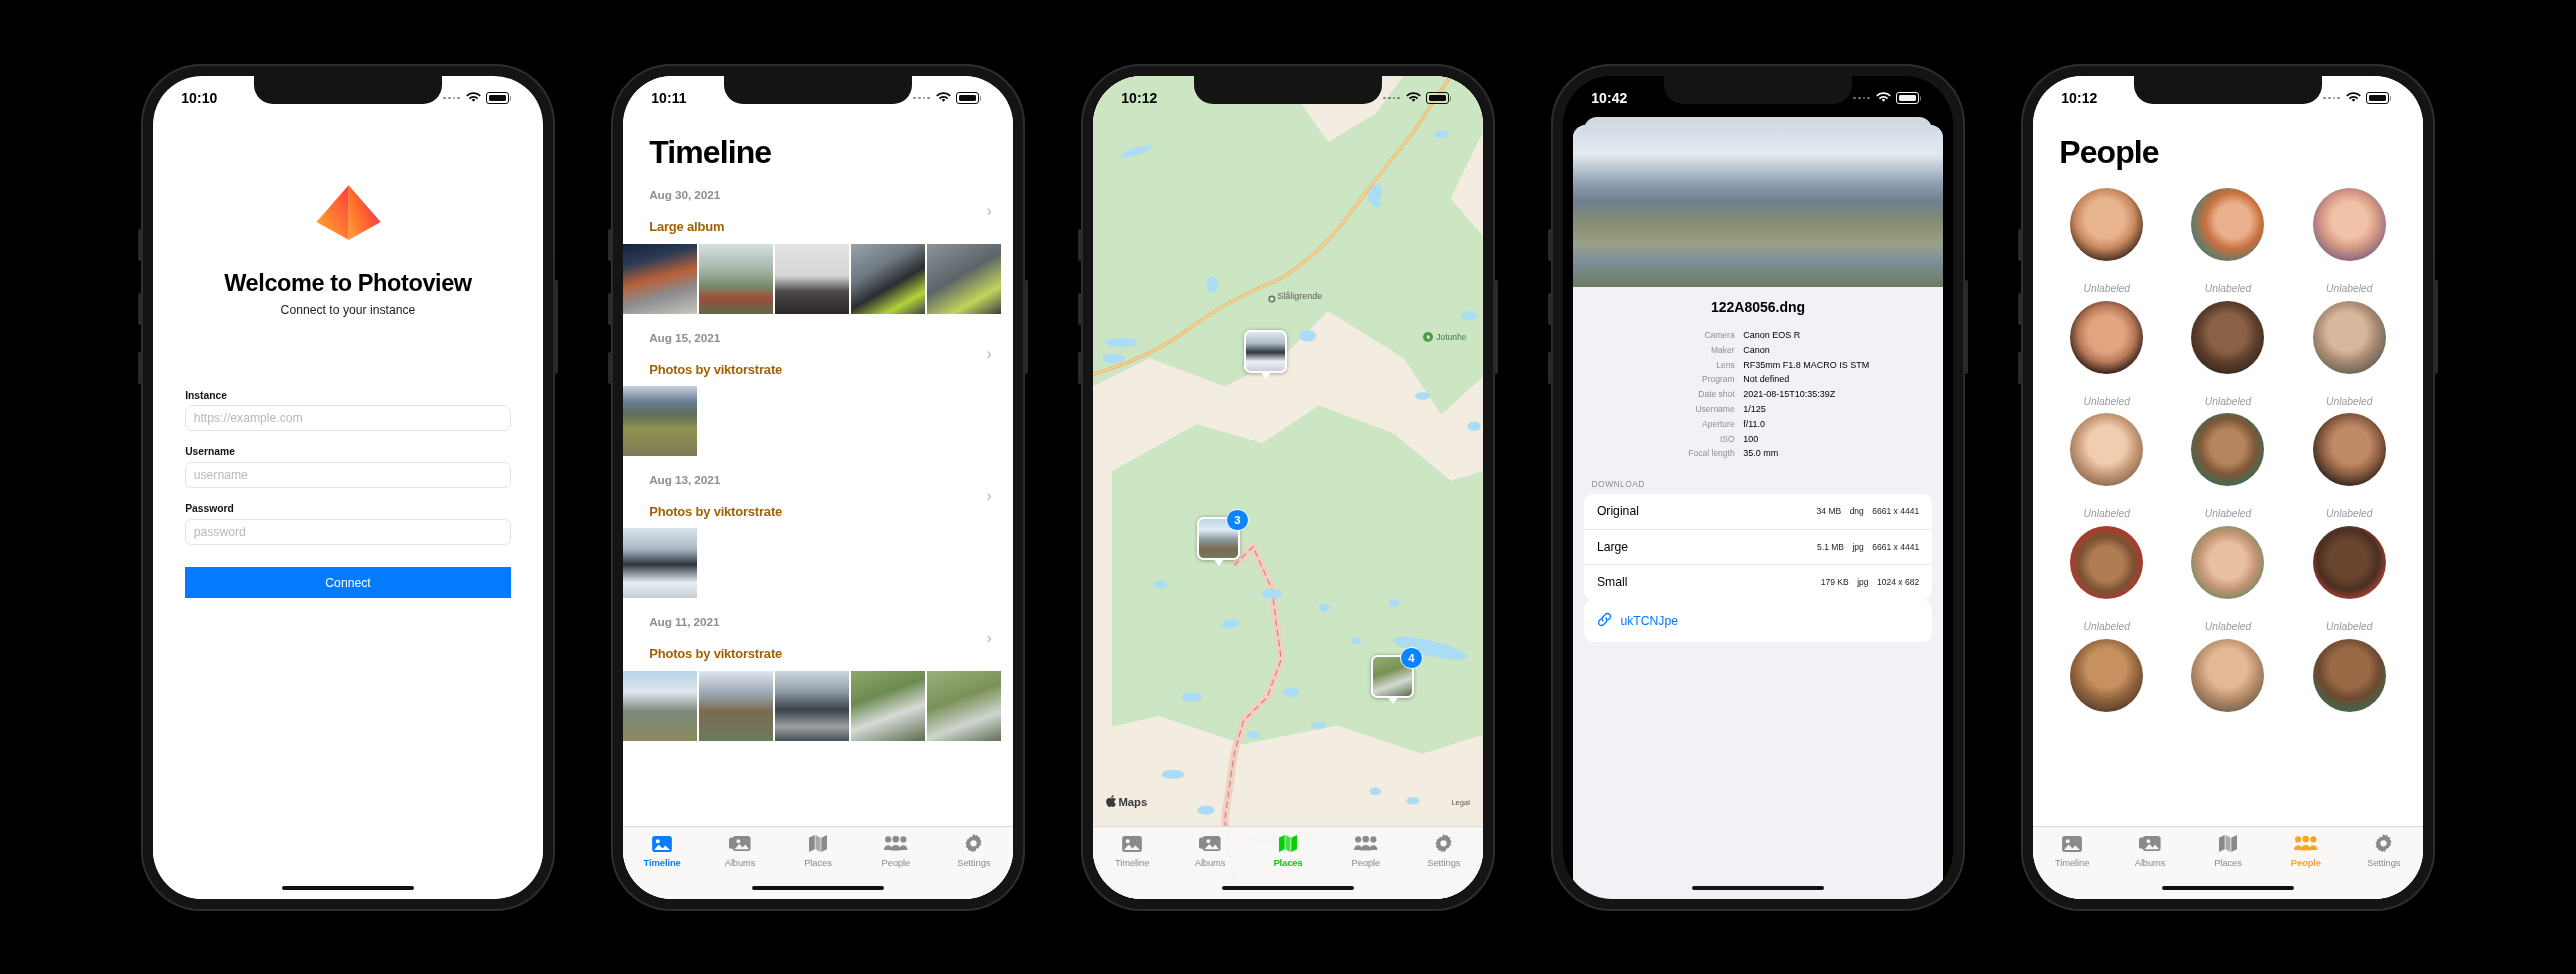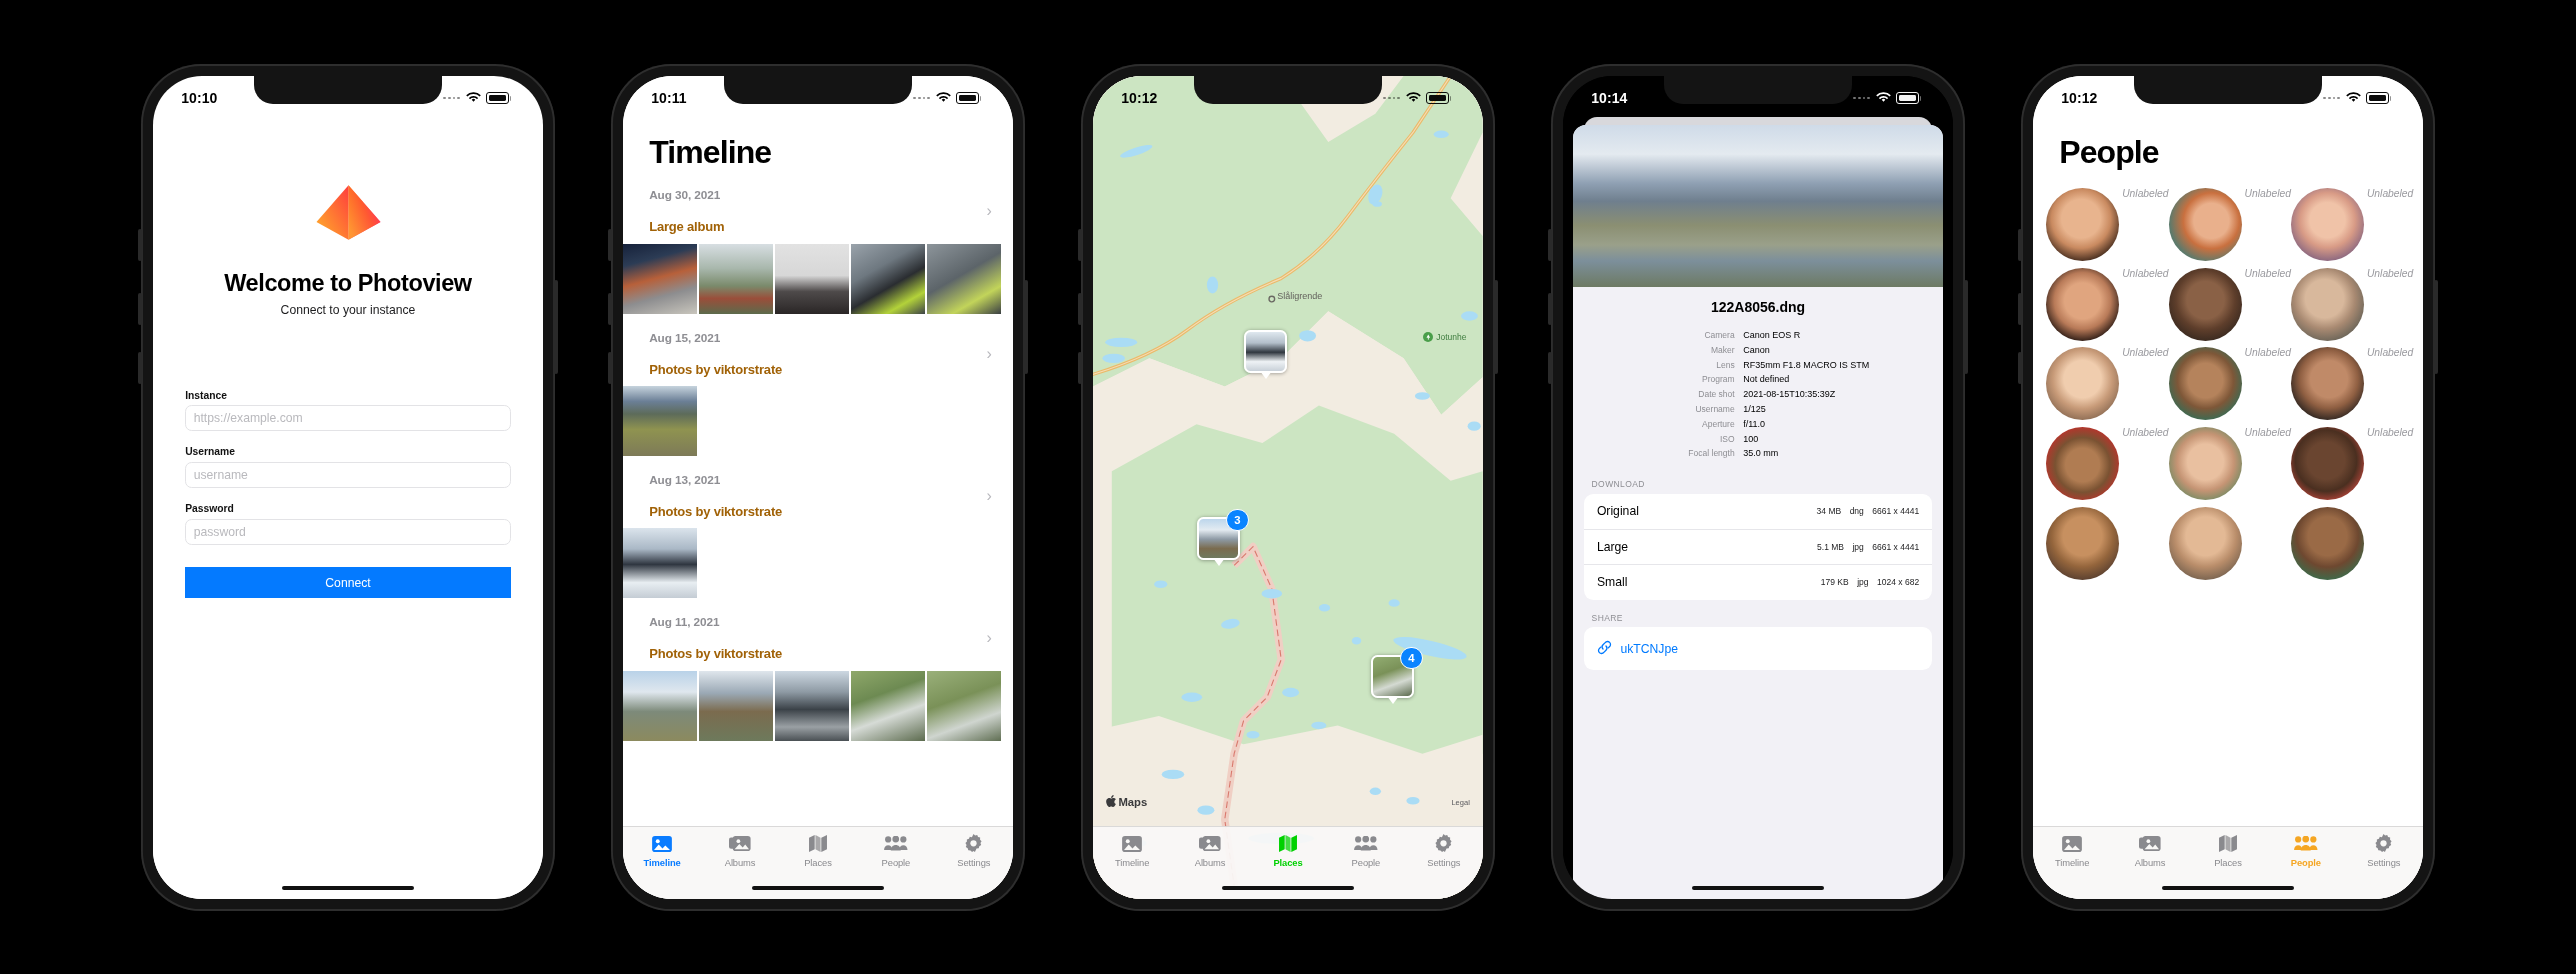--- a/index.html
+++ b/index.html
@@ -141,21 +141,21 @@
   .dl-row:last-child{border-bottom:none;}
   .dl-name { flex:1; font-size:12.2px; color:#000; }
   .dl-meta { display:flex; gap:8.5px; font-size:8.5px; color:#1c1c1e; align-items:baseline;}
   .share-row { display:flex; align-items:center; gap:8.5px; padding:12.2px 13px; }
   .share-link { font-size:12.2px; color:#007aff; }
 
   
   .people { height:100%; background:#fff; overflow:hidden; position:relative;}
   .people-title { font-size:32px; font-weight:700; letter-spacing:-0.9px; padding:58px 0 0 26px; color:#000;}
   .people-grid { display:grid; grid-template-columns:repeat(3,1fr); padding:17px 13px 0; row-gap:6.6px; }
-  .person { display:flex; flex-direction:row; align-items:flex-start; gap:3px; }
+  .person { display:flex; flex-direction:column; align-items:center; gap:22px; }
   .face { width:73px;height:73px;border-radius:50%;background-size:cover;background-position:center;}
   .plabel { font-size:10.3px; font-style:italic; color:#9a9a9f; }
 </style>
 </head>
 <body>
 
 <div class="stage">
 
   <div class="phone">
     <div class="screen light">
@@ -530,21 +530,21 @@
         </div>
       </div>
       <div class="homebar"></div>
     </div>
   </div>
 
   <div class="phone">
     <div class="screen dark" style="background:#000">
       <div class="notch"></div>
       <div class="statusbar">
-        <div class="sb-time">10:14</div>
+        <div class="sb-time">10:42</div>
         <div class="sb-right">
           <div class="sb-dots">
               <i></i>
               <i></i>
               <i></i>
               <i></i>
             </div>
           <span class="sb-wifi">
             <svg width="15" height="11.3" viewBox="0 0 16 12">
                 <path d="M8 10.3l1.9-2.1a2.7 2.7 0 00-3.8 0L8 10.3zM8 6.2c1.4 0 2.7.5 3.7 1.5l1.3-1.4A7 7 0 008 4.3a7 7 0 00-5 2l1.3 1.4A5.2 5.2 0 018 6.2zM8 2.2c2.5 0 4.8.9 6.5 2.6L15.8 3.4A10.7 10.7 0 008 .3 10.7 10.7 0 00.2 3.4L1.5 4.8A9 9 0 018 2.2z" fill="currentColor"></path>
@@ -620,21 +620,20 @@
             <div class="dl-row">
               <div class="dl-name">Small</div>
               <div class="dl-meta">
                 <span>179 KB</span>
                 <span>jpg</span>
                 <span>1024 x 682</span>
               </div>
             </div>
           </div>
 
-          <div class="sect-title" style="padding-top:13px;">SHARE</div>
           <div class="card">
             <div class="share-row">
               <span>
                 <svg width="15" height="15" viewBox="0 0 16 16">
                     <path d="M6.4 9.6a3.2 3.2 0 010-4.5l2.3-2.3a3.2 3.2 0 114.5 4.5l-1.1 1.1" stroke="#007aff" stroke-width="1.4" fill="none" stroke-linecap="round"></path>
                     <path d="M9.6 6.4a3.2 3.2 0 010 4.5l-2.3 2.3a3.2 3.2 0 11-4.5-4.5l1.1-1.1" stroke="#007aff" stroke-width="1.4" fill="none" stroke-linecap="round"></path>
                   </svg>
               </span>
               <span class="share-link">ukTCNJpe</span>
             </div>

